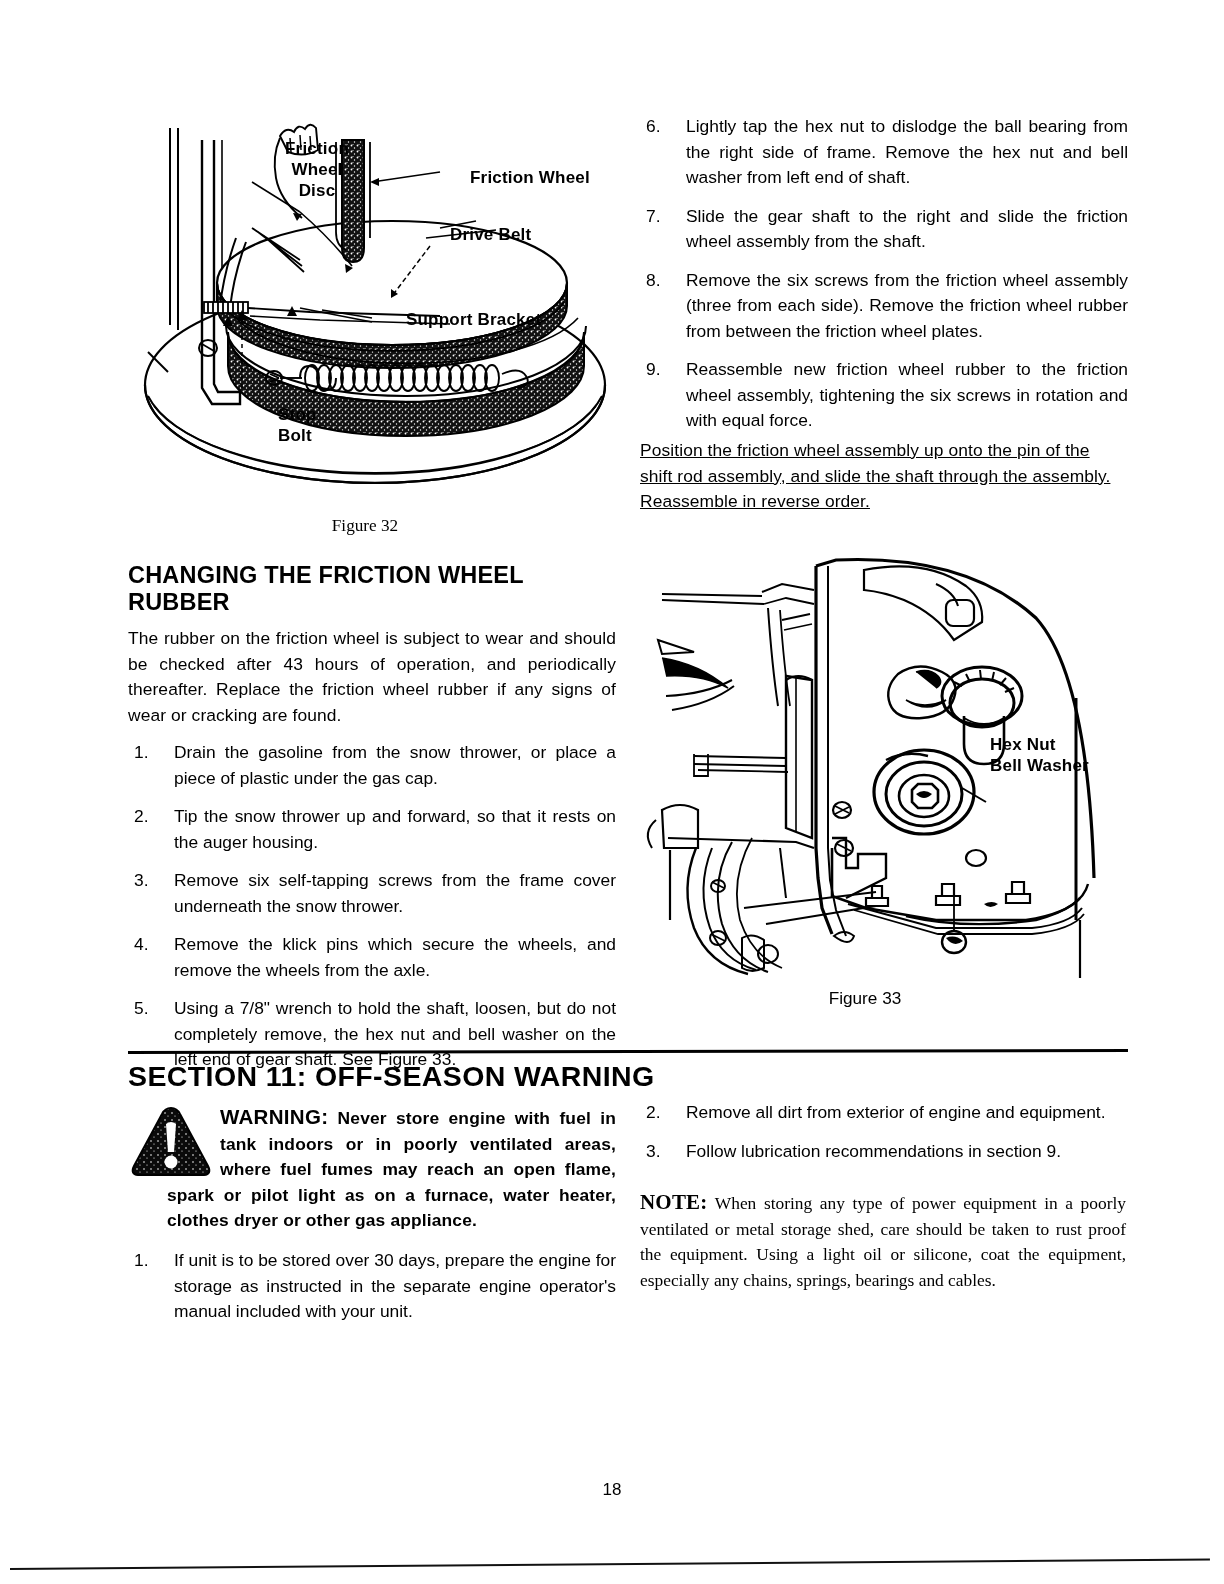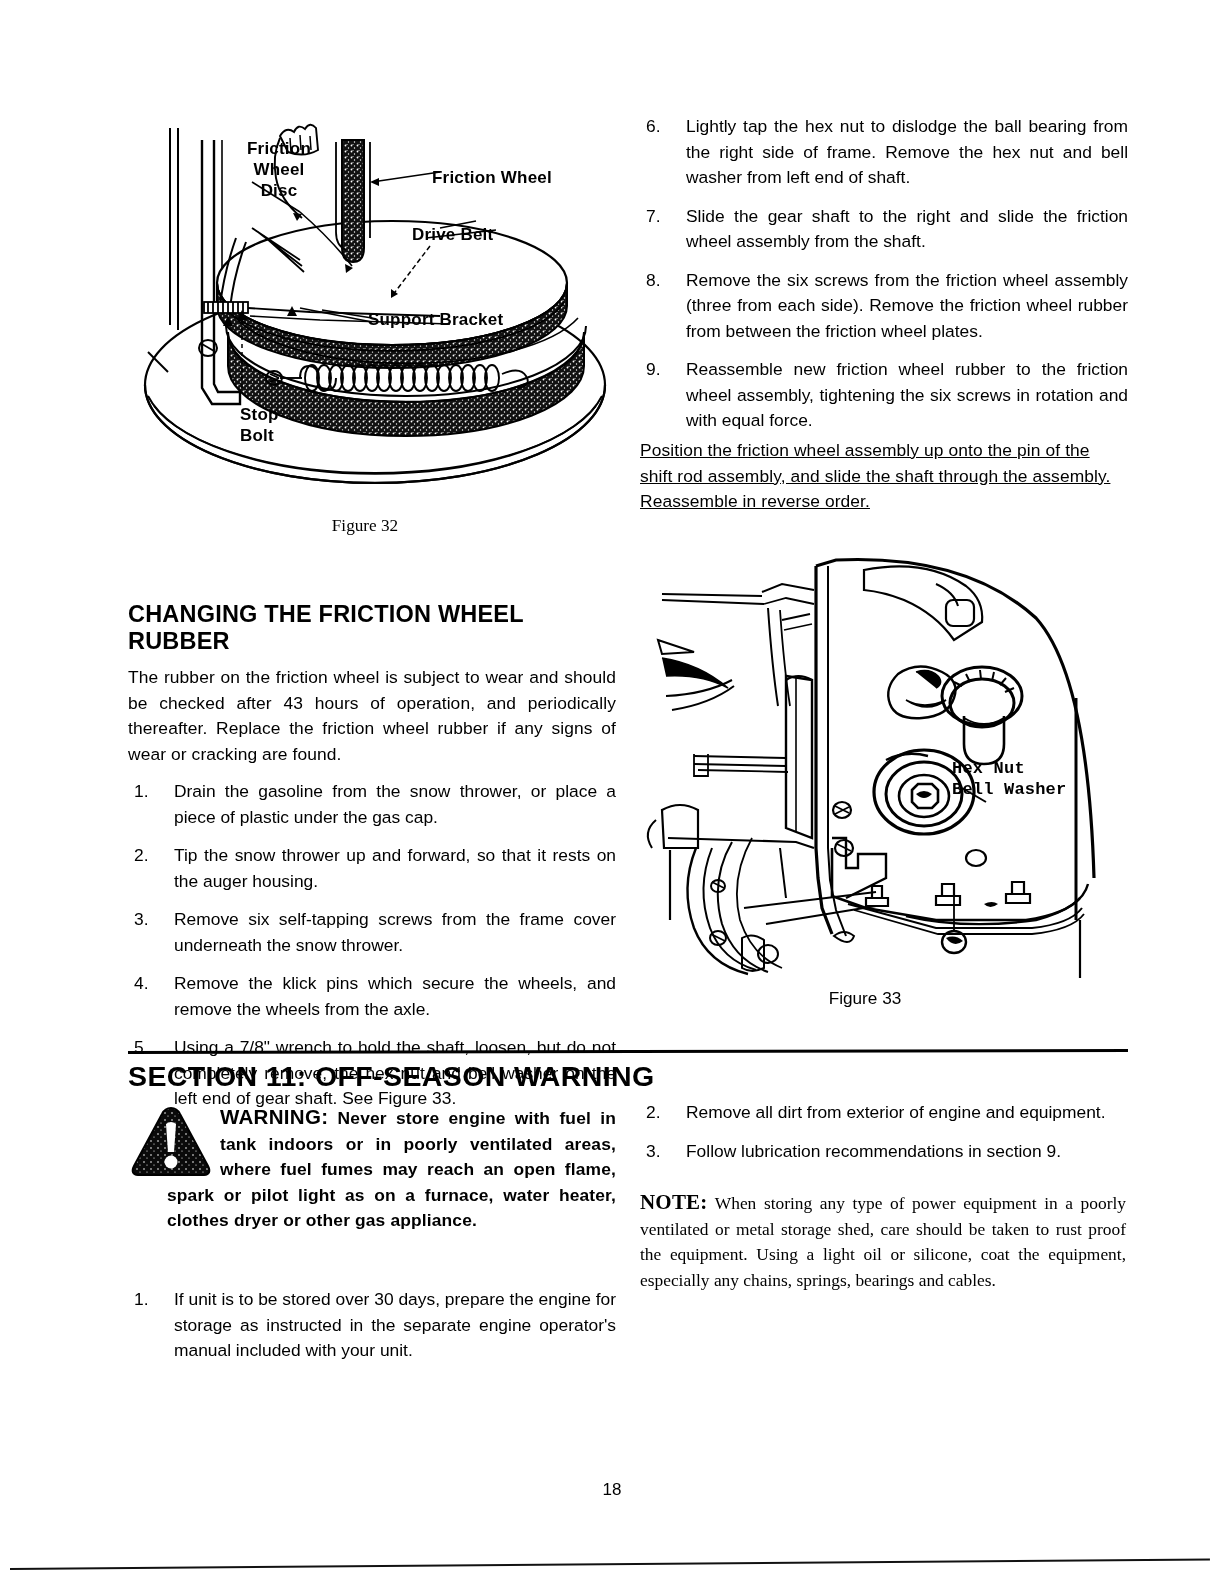--- a/index.html
+++ b/index.html
@@ -15,21 +15,21 @@
     font-family: "Liberation Sans", sans-serif;
     color: #000000;
     overflow: hidden;
   }
   .page {
     position: absolute;
     inset: 0;
   }
 
   
-  .col-left  { position: absolute; left: 128px; width: 488px; margin-top: 39px; }
+  .col-left  { position: absolute; left: 128px; width: 488px; }
   .col-right { position: absolute; left: 640px; width: 488px; }
 
   .body-text {
     font-size: 17.4px;
     line-height: 25.5px;
     text-align: justify;
     letter-spacing: 0.1px;
   }
   .body-text.nojust { text-align: left; text-decoration: underline; }
 
@@ -149,20 +149,21 @@
   .figure { position: absolute; }
   .figure svg { display: block; }
 
   .lbl {
     position: absolute;
     font-size: 17px;
     font-weight: bold;
     line-height: 21px;
     letter-spacing: 0.2px;
     white-space: pre;
+    margin-left: 38px;
   }
   .lbl.center { text-align: center; }
 </style>
 </head>
 <body>
 
 <div class="page">
 
   <div class="figure" style="left:140px; top:120px; width:470px; height:390px;">
     <svg width="470" height="390" viewBox="0 0 470 390" xmlns="http://www.w3.org/2000/svg">
@@ -432,21 +433,21 @@
       <path d="M310 390 q9 -4 17 3 q-9 7 -17 -3 Z" fill="#000"></path>
       <path d="M318 382 L318 336" stroke="#000" stroke-width="1.8" fill="none"></path>
 
       <path d="M198 388 q10 -8 20 0 q-4 12 -20 0 Z" fill="none" stroke="#000" stroke-width="2"></path>
 
       <path d="M108 360 L240 344" stroke="#000" stroke-width="2" fill="none"></path>
       <path d="M130 376 L240 358" stroke="#000" stroke-width="2" fill="none"></path>
     </svg>
   </div>
 
-  <div class="lbl" style="left:952px; top:758px;font-family:Liberation Mono, monospace;">Hex Nut
+  <div class="lbl" style="left:952px; top:734px;">Hex Nut
 Bell Washer</div>
 
   <div class="fig-caption" style="left:700px; top:988px; width:330px;">Figure 33</div>
 
   <div class="section-bar" style="top:1050px;"></div>
 
   <h1 class="big-section" style="top:1060px;">SECTION 11:  OFF-SEASON WARNING</h1>
 
   <div class="warn-wrap">
     <span class="warn-icon">

